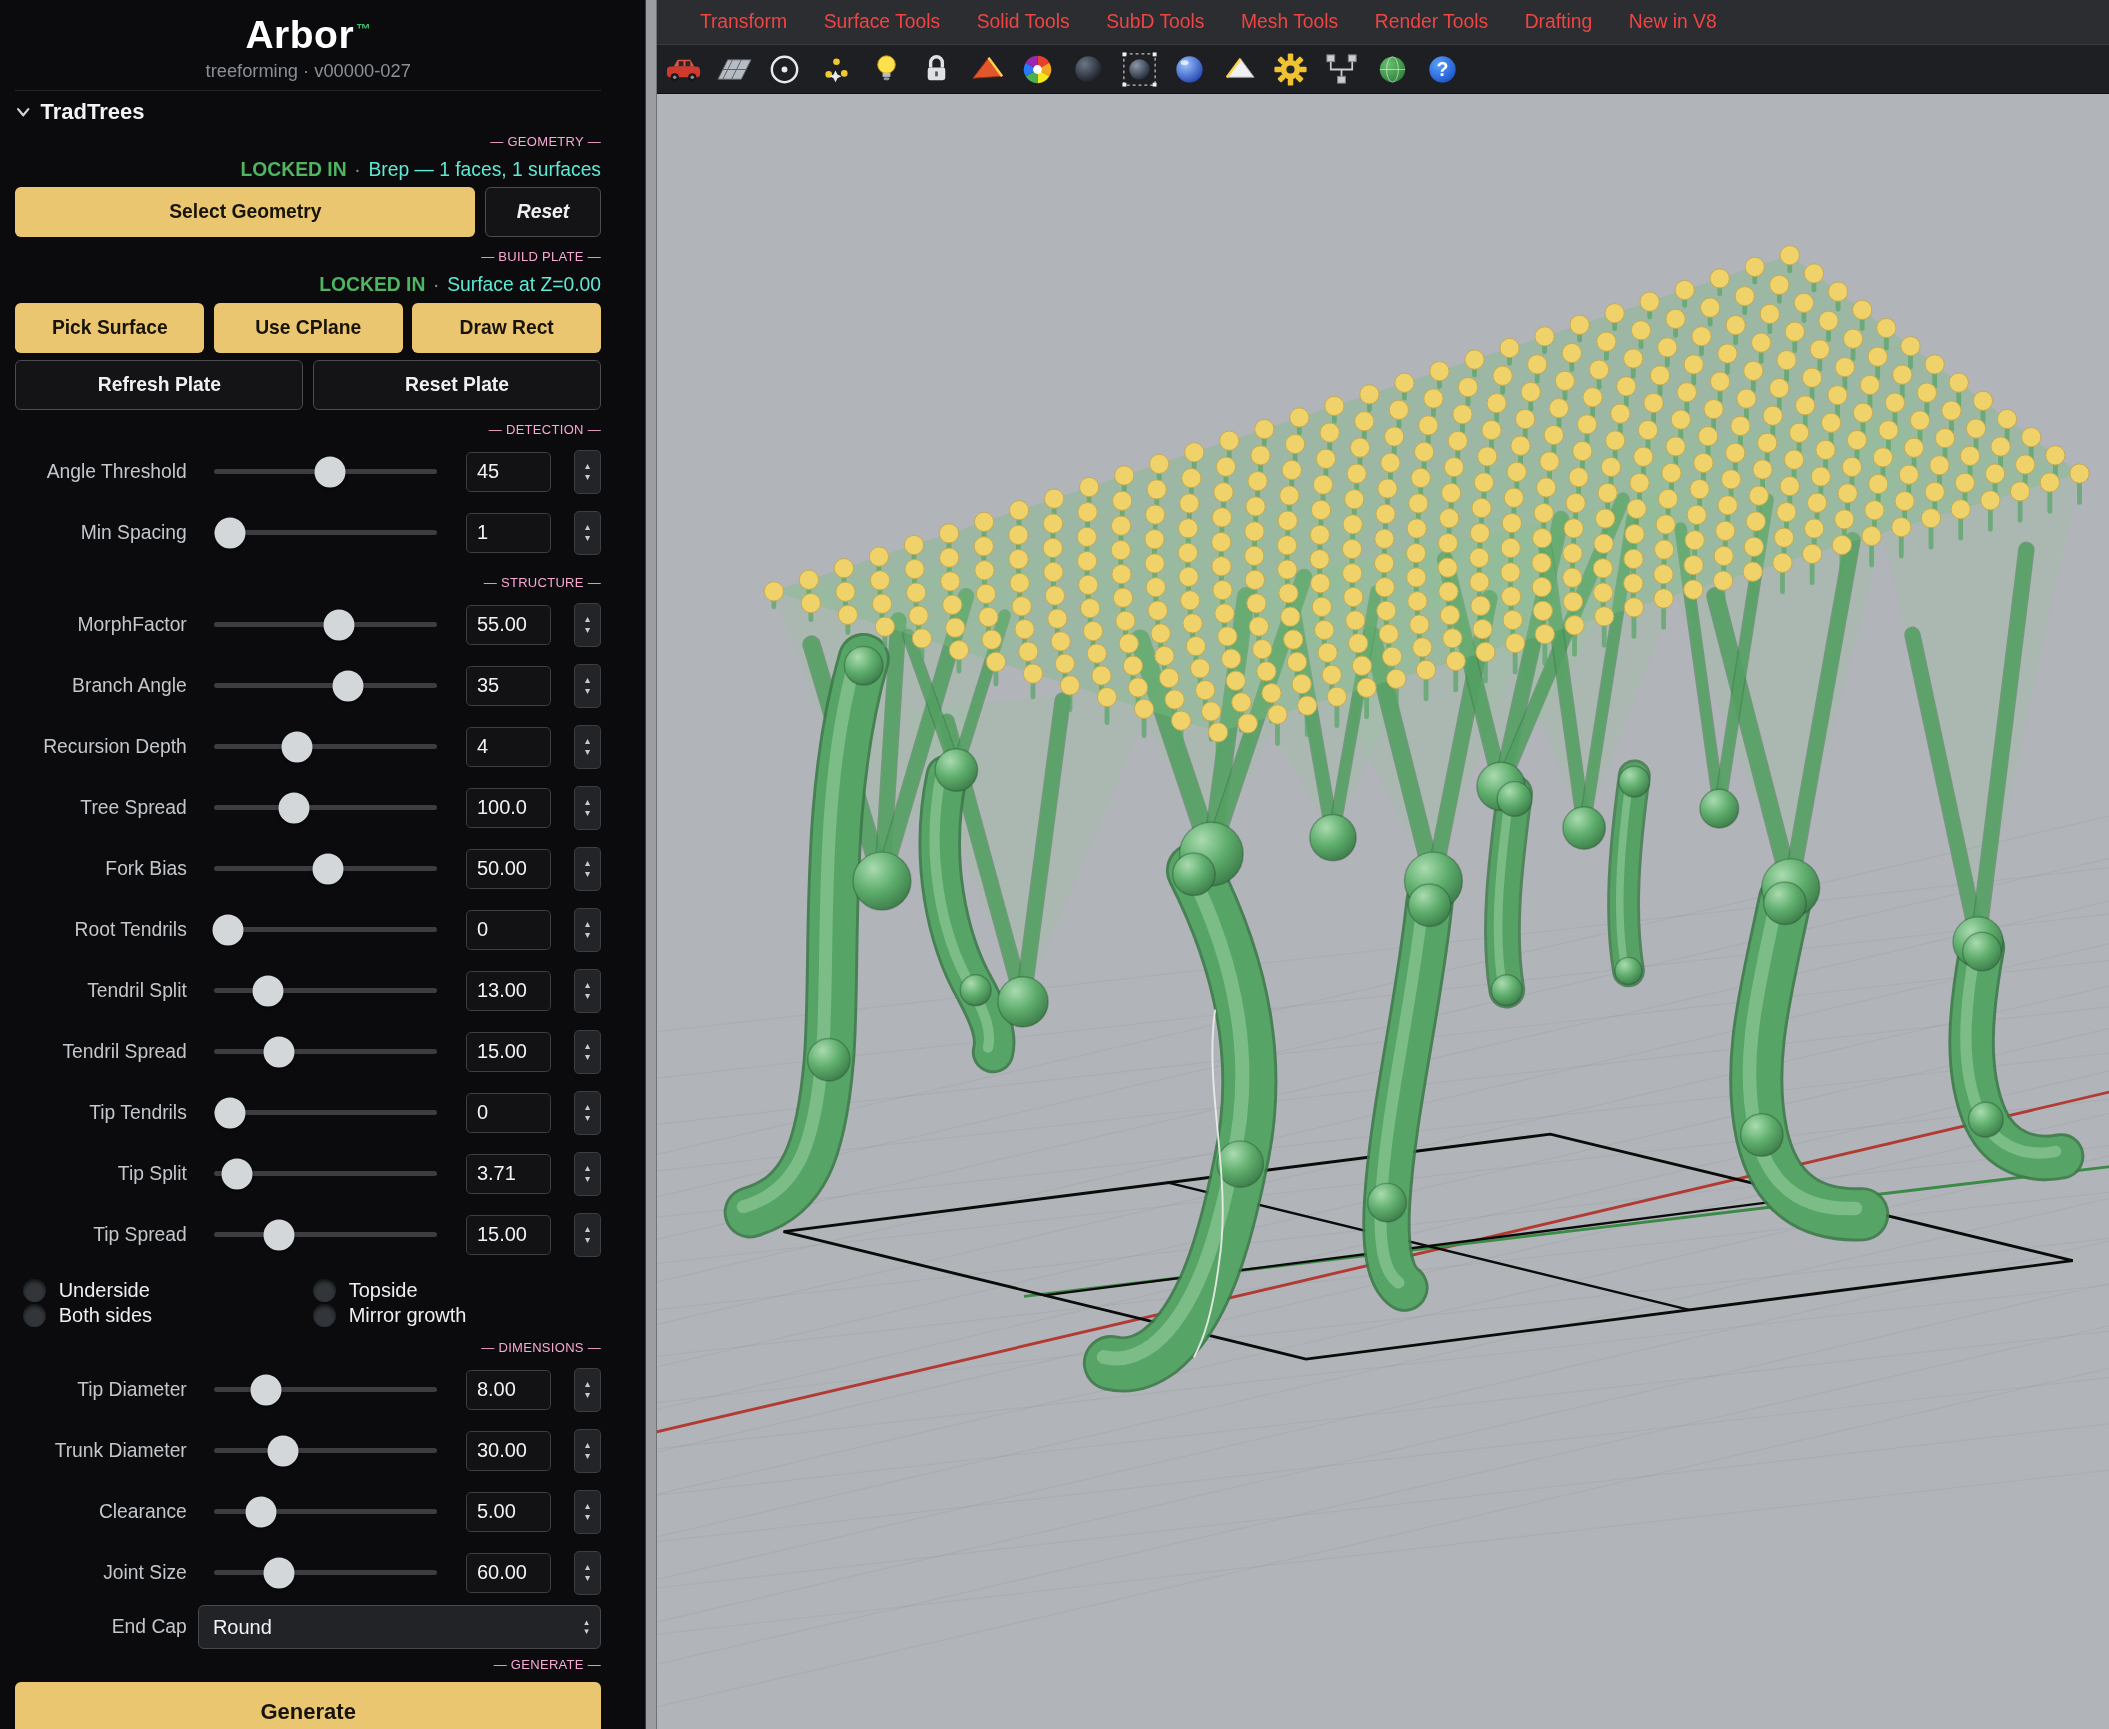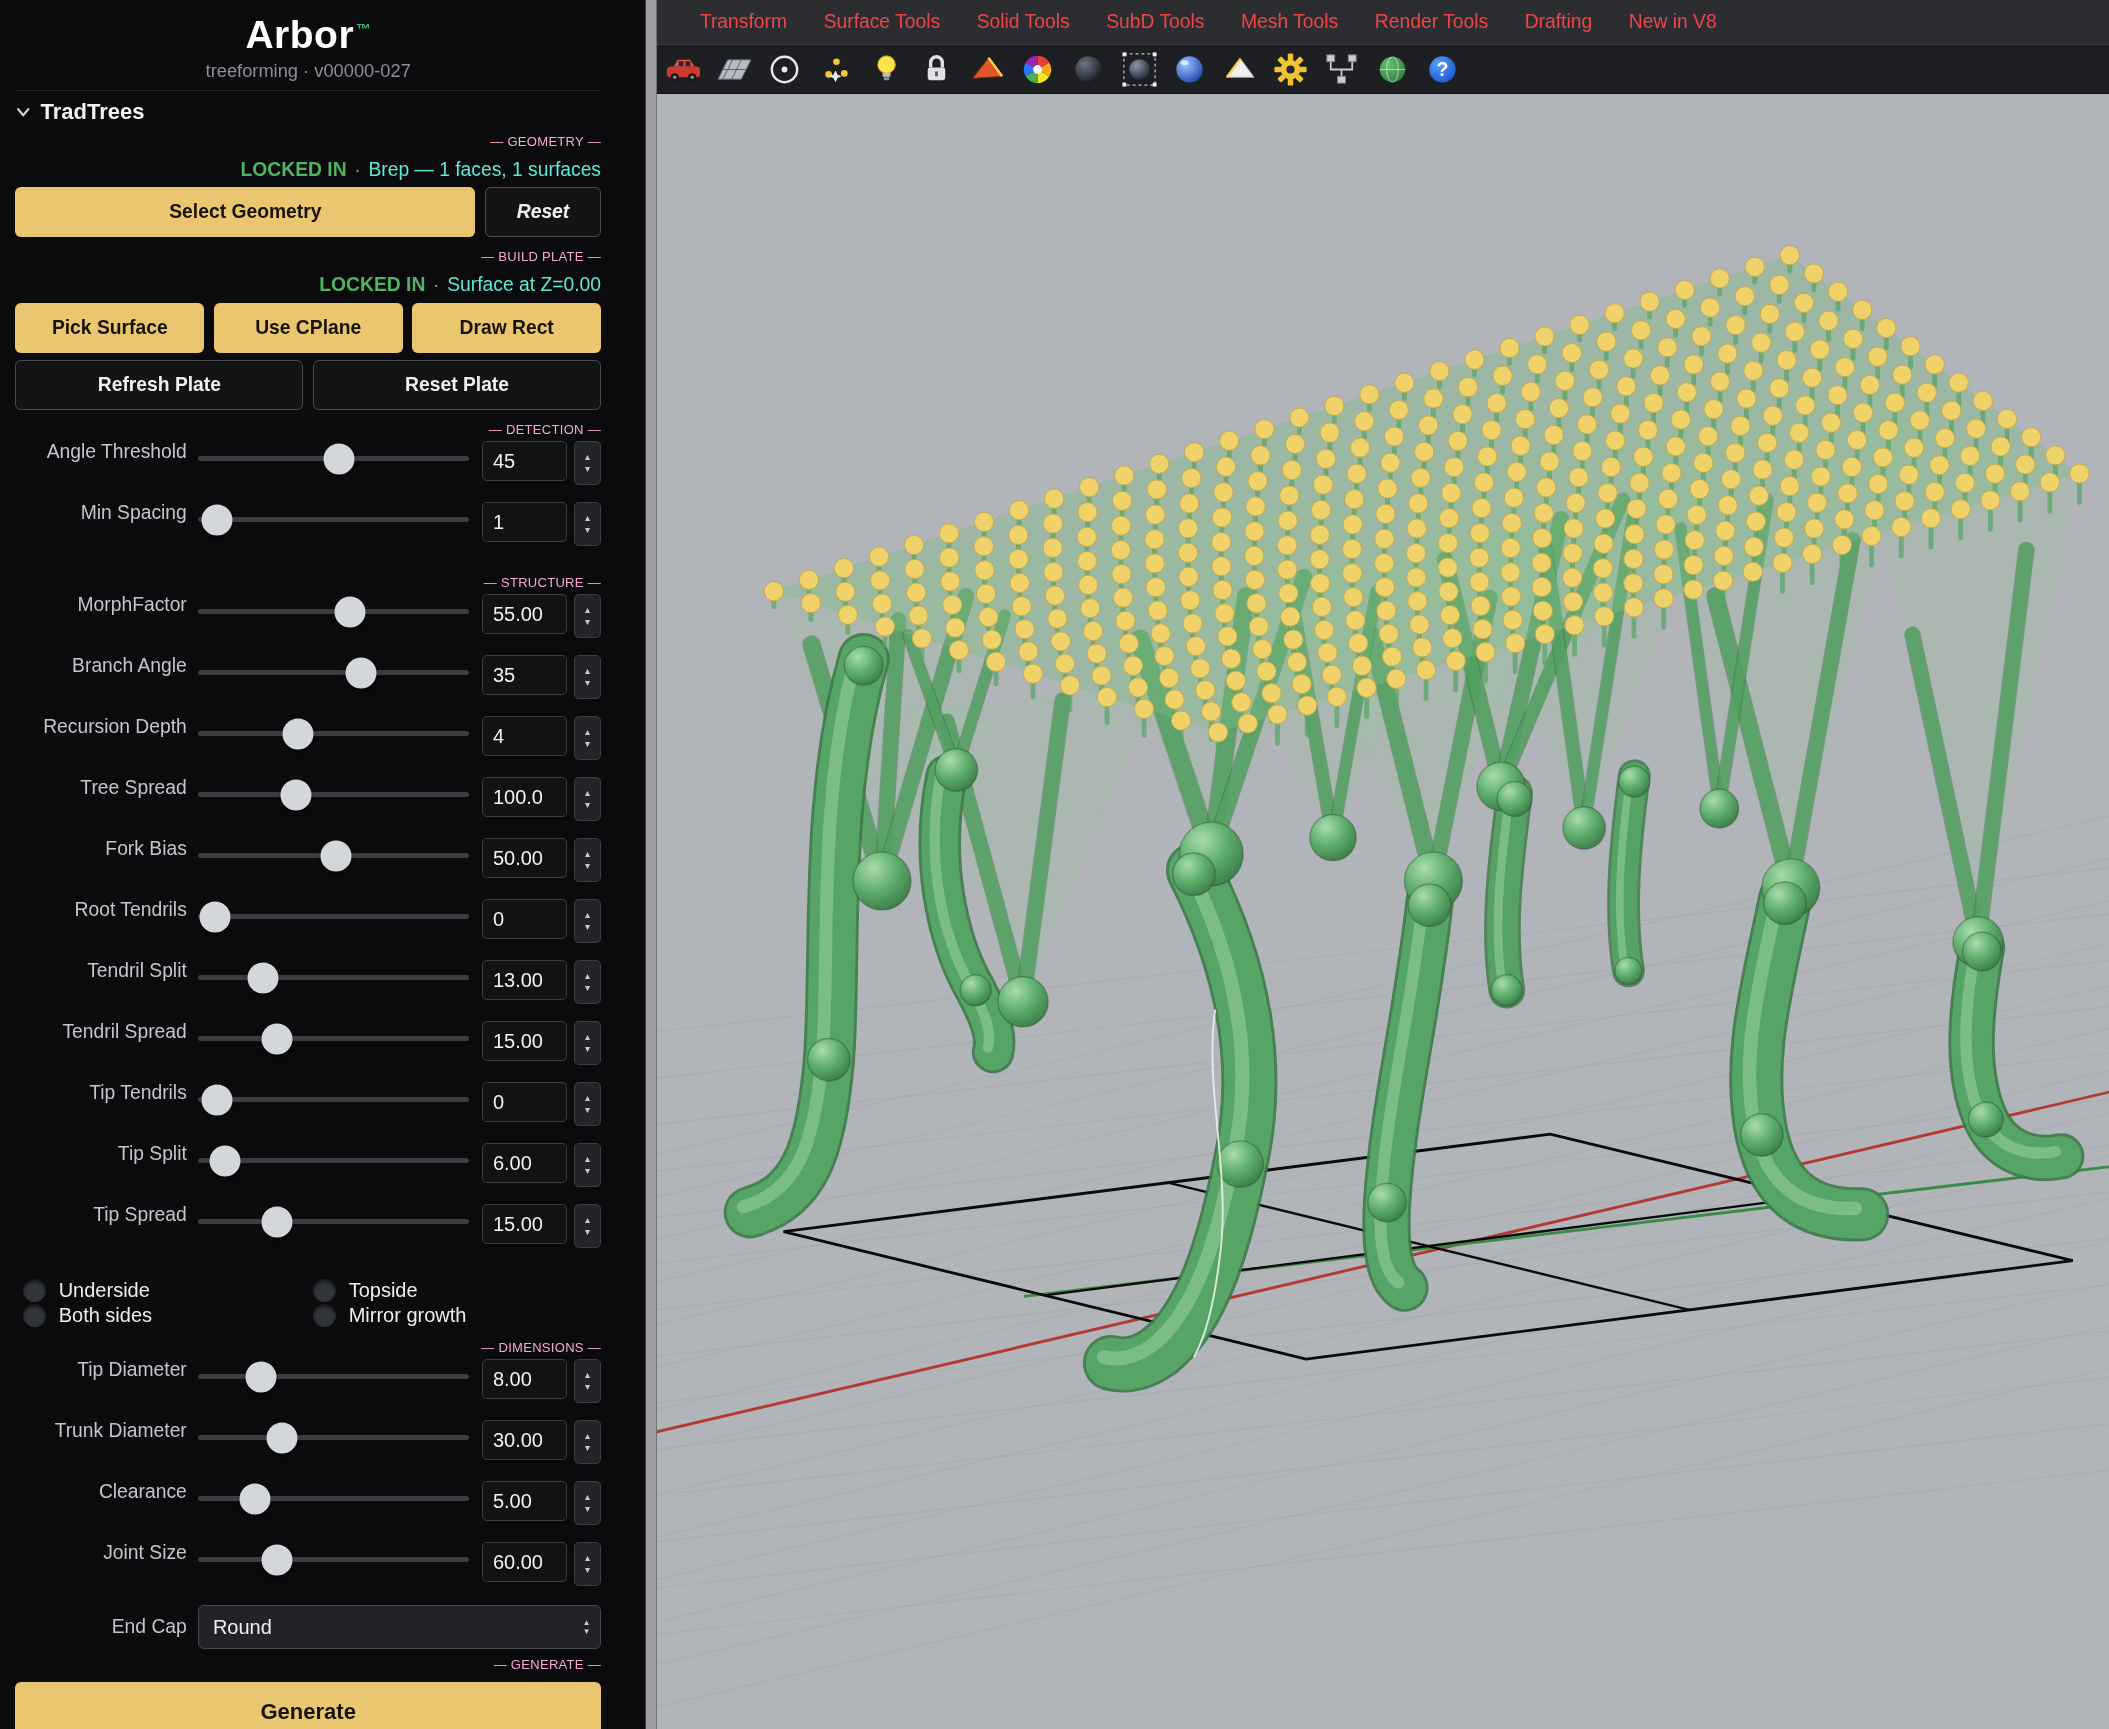--- a/index.html
+++ b/index.html
@@ -23,21 +23,21 @@
   .status .sep{color:#8f949a;margin:0 7.7px;}
   .status .val{color:#5eead4;}
   .btn-row{margin-top:7.7px;display:flex;gap:9.7px;}
   .btn{height:50px;border:none;border-radius:5.8px;font-family:inherit;font-weight:bold;
        font-size:19.3px;cursor:pointer;padding:0 5.8px;}
   .btn.gold{background:#e9c66f;color:#181309;}
   .btn.dark{background:#141416;color:#f0f0f2;border:1px solid #4a4c50;}
   .btn.reset{flex:0 0 116px;font-style:italic;}
   .f1{flex:1;}
   
-  .srow{height:61px;display:flex;align-items:flex-start;}
+  .srow{height:61px;display:flex;align-items:center;gap:16px;}
   .slabel{width:183px;flex:none;text-align:right;padding-right:11.6px;box-sizing:border-box;
           color:#c3c7cb;font-size:19.3px;}
   .strack-wrap{flex:1;position:relative;height:35px;}
   .strack{position:absolute;left:0;right:0;top:50%;height:4.8px;margin-top:-2.4px;background:#3b3d41;border-radius:2.9px;}
   .shandle{position:absolute;top:50%;width:31px;height:31px;border-radius:50%;background:#d4d7da;
            transform:translate(-50%,-50%);box-shadow:0 1.9px 2.9px rgba(0,0,0,.55);}
   .sval{width:85px;height:40px;margin-left:13.5px;flex:none;background:#121214;border:1px solid #3c3e42;
         border-radius:4.8px;color:#f2f2f4;font-size:20px;display:flex;align-items:center;
         padding-left:9.7px;box-sizing:border-box;}
   .sstep{width:25px;height:42px;margin-left:6.8px;flex:none;background:#232427;border:1px solid #3c3e42;
@@ -230,21 +230,21 @@
           <div class="sstep">
             <span>▲</span>
             <span>▼</span>
           </div>
         </div><div class="srow">
           <div class="slabel">Tip Split</div>
           <div class="strack-wrap">
             <div class="strack"></div>
             <div class="shandle" style="left: 10%;"></div>
           </div>
-          <div class="sval">6.00</div>
+          <div class="sval">3.71</div>
           <div class="sstep">
             <span>▲</span>
             <span>▼</span>
           </div>
         </div><div class="srow">
           <div class="slabel">Tip Spread</div>
           <div class="strack-wrap">
             <div class="strack"></div>
             <div class="shandle" style="left: 29%;"></div>
           </div>

